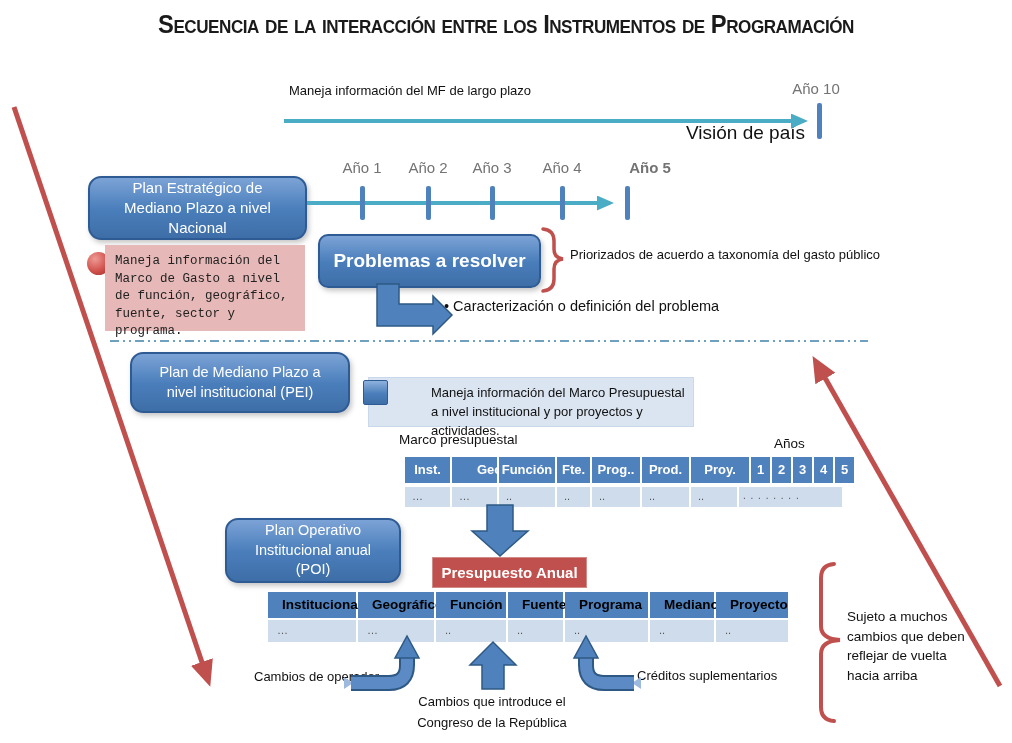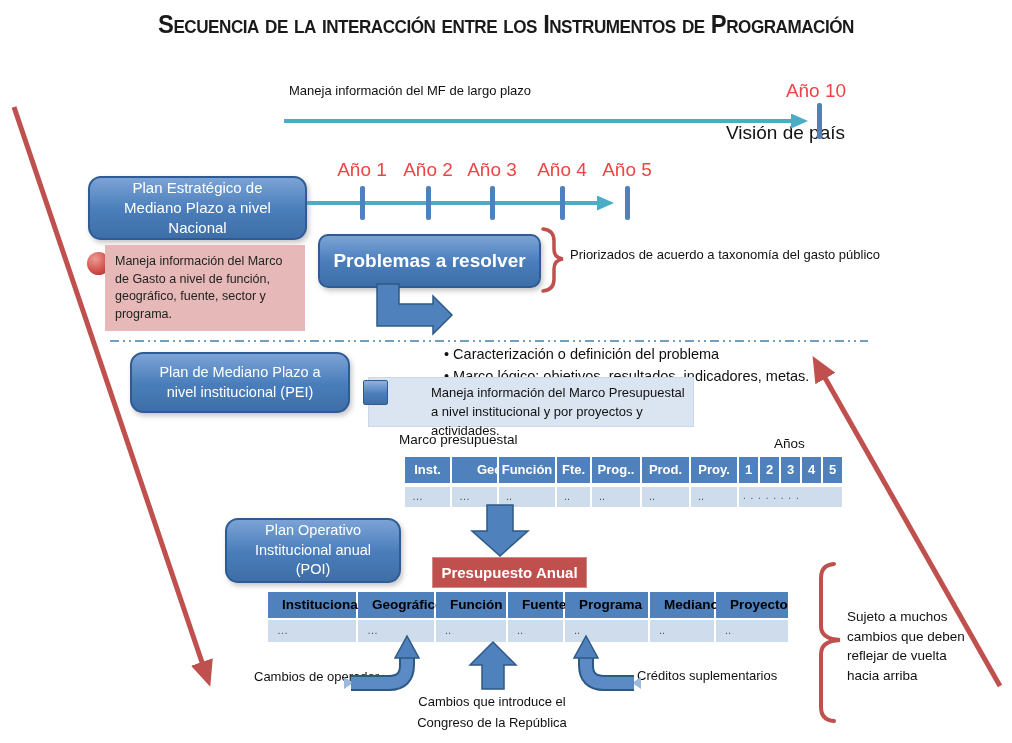--- a/index.html
+++ b/index.html
@@ -26,68 +26,67 @@
   .trow{position:absolute;display:flex;gap:2px;}
   .mh{background:#4f81bd;color:#fff;font-weight:bold;font-size:13px;height:26px;line-height:26px;
       text-align:center;box-sizing:border-box;}
   .md{background:#cfdcec;color:#555;font-size:11px;height:20px;line-height:18px;
       padding-left:7px;box-sizing:border-box;}
   .md.dots{padding-left:4px;font-size:10px;letter-spacing:1px;}
   .bh{background:#4f81bd;color:#000000;font-weight:bold;font-size:13.5px;height:26px;line-height:26px;
       padding-left:14px;box-sizing:border-box;}
   .bd{background:#cfdcec;color:#555;font-size:11px;height:22px;line-height:20px;
       padding-left:9px;box-sizing:border-box;}
-  .bullets{position:absolute;font-size:14.5px;color:#111;line-height:22px;white-space:nowrap;margin-top:48px;}
-  .yearlbl{position:absolute;transform:translateX(-50%);font-size:19px;color:#ef4444;white-space:nowrap;}
+  .bullets{position:absolute;font-size:14.5px;color:#111;line-height:22px;white-space:nowrap;}
+  .yearlbl{position:absolute;transform:translateX(-50%);font-size:15px;color:#737373;white-space:nowrap;}
   .vision{position:absolute;font-size:19px;color:#111;white-space:nowrap;}
   .wrap{position:absolute;color:#111;font-size:13.5px;line-height:1.45;}
   svg.overlay{position:absolute;left:0;top:0;pointer-events:none;}
 </style>
 </head>
 <body>
 
 <div class="canvas">
 
   <div class="title">Secuencia de la interacción entre los Instrumentos de Programación</div>
 
   <div class="lbl" style="left:289px;top:83px;font-size:13px;">Maneja información del MF de largo plazo</div>
   <div class="yearlbl" style="left:816px;top:80px;">Año 10</div>
-  <div class="vision" style="left:686px;top:122px;margin-left:40px;">Visión de país</div>
+  <div class="vision" style="left:686px;top:122px;">Visión de país</div>
 
   <div class="bluebox" style="left:88px;top:176px;width:219px;height:64px;font-size:15px;padding:0 12px;box-sizing:border-box;">Plan Estratégico de Mediano Plazo a nivel Nacional</div>
   <div class="yearlbl" style="left:362px;top:159px;">Año 1</div>
   <div class="yearlbl" style="left:428px;top:159px;">Año 2</div>
   <div class="yearlbl" style="left:492px;top:159px;">Año 3</div>
   <div class="yearlbl" style="left:562px;top:159px;">Año 4</div>
-  <div class="yearlbl" style="left:627px;top:159px;">Año 5</div>
+  <div class="yearlbl" style="left:650px;top:159px;font-weight:bold;">Año 5</div>
 
   <div class="ball" style="left:87px;top:252px;"></div>
-  <div class="pinkbox" style="left:105px;top:245px;width:200px;height:86px;">Maneja información del Marco de Gasto a nivel de función, geográfico, fuente, sector y programa.</div>
+  <div class="pinkbox" style="left:105px;top:245px;width:200px;height:86px;font-family:Liberation Mono, monospace;">Maneja información del Marco de Gasto a nivel de función, geográfico, fuente, sector y programa.</div>
 
   <div class="bluebox" style="left:318px;top:234px;width:219px;height:50px;font-size:19px;font-weight:bold;border-radius:10px;">Problemas a resolver</div>
   <div class="lbl" style="left:570px;top:247px;font-size:13px;">Priorizados de acuerdo a taxonomía del gasto público</div>
   <div class="bullets" style="left:444px;top:295px;">
     <div>• Caracterización o definición del problema</div>
-    <div>• Marco lógico: objetivos, resultados, indicadores, metas.</div>
   </div>
 
   <div class="bluebox" style="left:130px;top:352px;width:220px;height:61px;font-size:14.5px;padding:0 14px;box-sizing:border-box;">Plan de Mediano Plazo a nivel institucional (PEI)</div>
   <div class="notebox" style="left:368px;top:377px;width:326px;height:50px;">Maneja información del Marco Presupuestal a nivel institucional y por proyectos y actividades.</div>
   <div class="sqicon" style="left:363px;top:380px;"></div>
 
   <div class="lbl" style="left:399px;top:432px;font-size:13.5px;">Marco presupuestal</div>
   <div class="lbl" style="left:774px;top:436px;font-size:13.5px;">Años</div>
   <div class="trow" style="left:405px;top:457px;">
     <div class="mh" style="width:45px;">Inst.</div>
     <div class="mh" style="width:45px;padding-left:25px;">Geog.</div>
     <div class="mh" style="width:56px;">Función</div>
     <div class="mh" style="width:33px;">Fte.</div>
     <div class="mh" style="width:48px;">Prog..</div>
     <div class="mh" style="width:47px;">Prod.</div>
-    <div class="mh" style="width:46px;">Proy.</div>
+    <div class="mh" style="width:58px;">Proy.</div>
     <div class="mh" style="width:19px;">1</div>
     <div class="mh" style="width:19px;">2</div>
     <div class="mh" style="width:19px;">3</div>
     <div class="mh" style="width:19px;">4</div>
     <div class="mh" style="width:19px;">5</div>
   </div>
   <div class="trow" style="left:405px;top:487px;">
     <div class="md" style="width:45px;">…</div>
     <div class="md" style="width:45px;">…</div>
     <div class="md" style="width:56px;">..</div>

